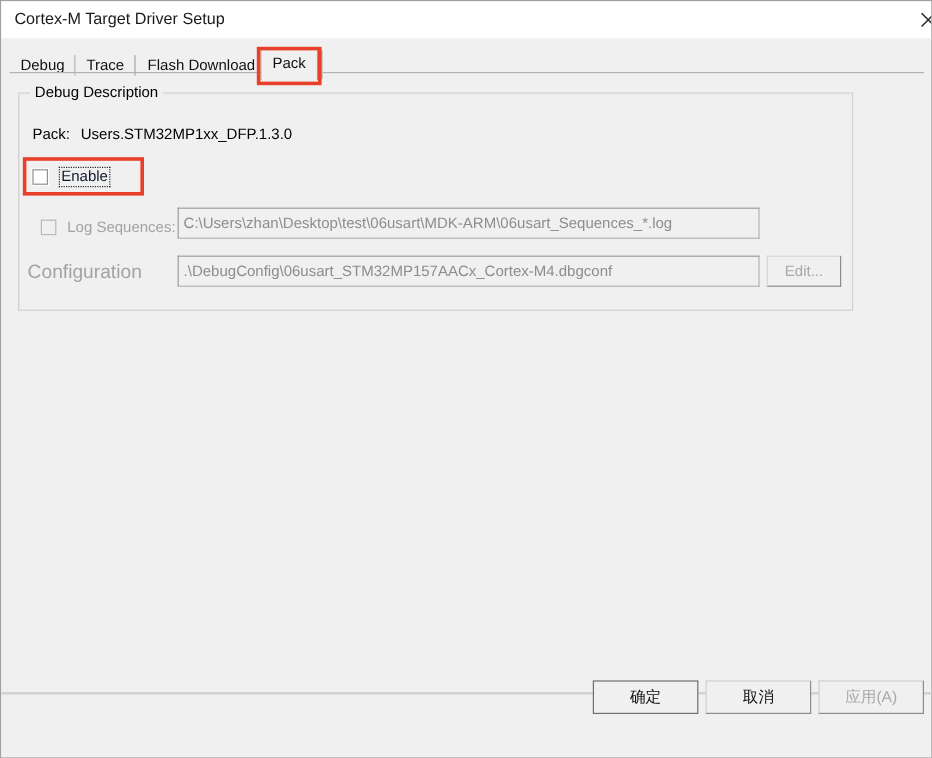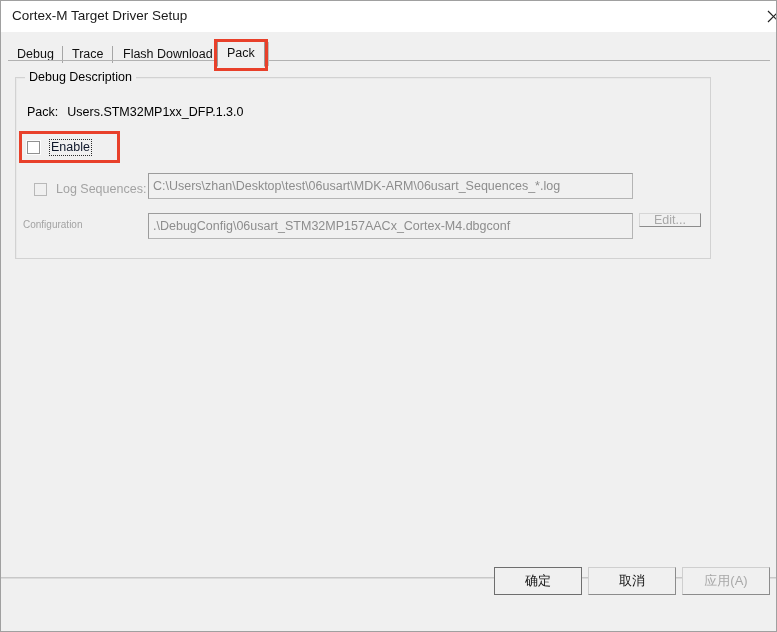--- a/index.html
+++ b/index.html
@@ -229,31 +229,31 @@
     height: 26px;
   }
 
   #config-label {
     position: absolute;
     left: 22px;
     top: 187px;
     width: 104px;
     height: 16px;
     overflow: hidden;
-    font-size: 10px;
+    font-size: 16px;
     color: #a3a3a3;
     white-space: nowrap;
   }
 
   #edit-button {
     position: absolute;
     left: 638px;
     top: 181px;
     width: 62px;
-    height: 14px;
+    height: 26px;
     box-sizing: border-box;
     background: #f0f0f0;
     border: 1px solid #d6d6d6;
     border-right-color: #8c8c8c;
     border-bottom-color: #8c8c8c;
     color: #a8a8a8;
     font-size: 12.5px;
     display: flex;
     align-items: center;
     justify-content: center;

